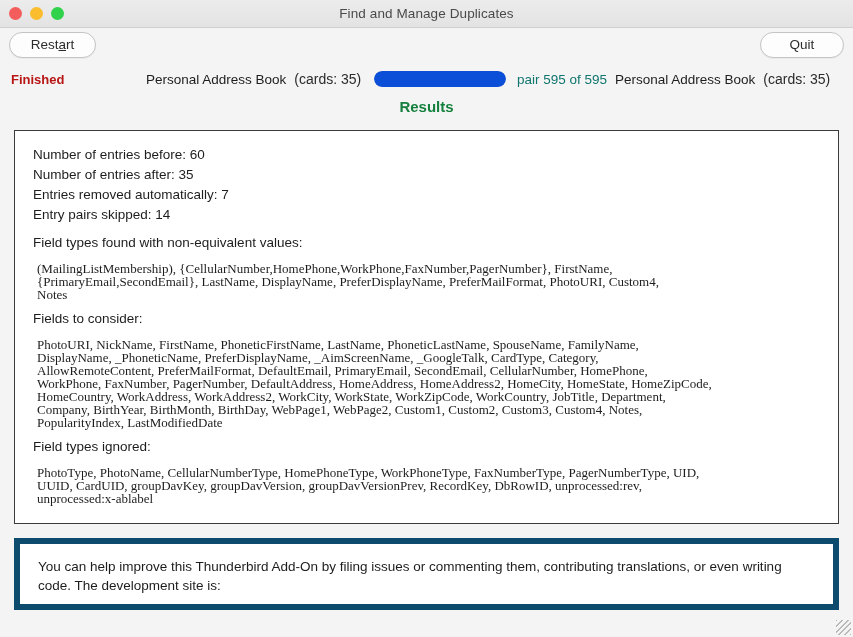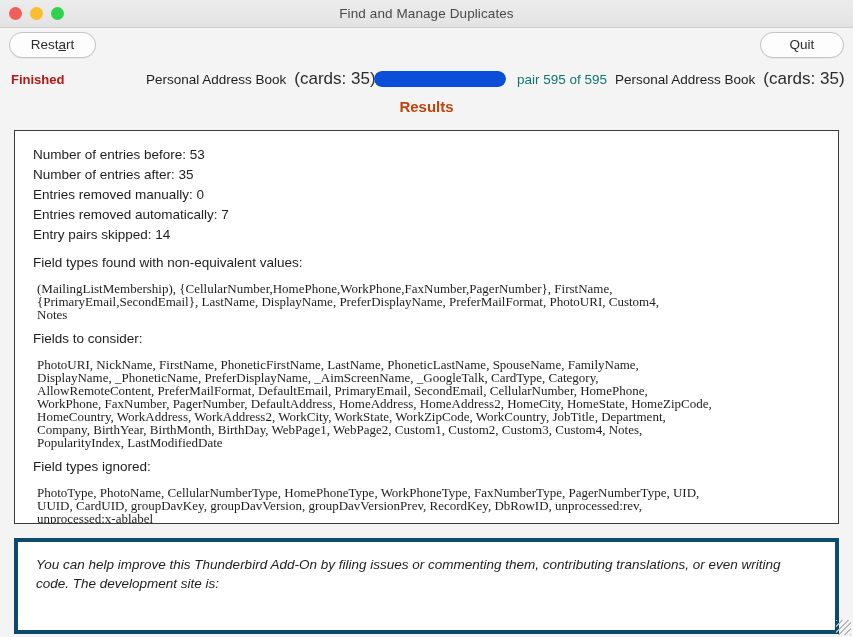--- a/index.html
+++ b/index.html
@@ -123,21 +123,21 @@
     gap: 8px;
     white-space: nowrap;
   }
   .ab-name {
     font-weight: normal;
     color: #1d1d1d;
     font-size: 13.5px;
   }
   .ab-count {
     color: #2b2b2b;
-    font-size: 17px;
+    font-size: 14px;
   }
   #progress-wrap {
     position: absolute;
     left: 374px;
     top: 5px;
     width: 132px;
     height: 16px;
     border-radius: 8px;
     background: #d8d8d8;
     overflow: hidden;
@@ -155,21 +155,21 @@
     font-size: 13.5px;
     white-space: nowrap;
   }
 
   
   #results-heading {
     flex: 0 0 auto;
     text-align: center;
     font-weight: bold;
     font-size: 15px;
-    color: #c2410c;
+    color: #15803d;
     margin-top: 6px;
   }
 
   
   #results-panel {
     position: absolute;
     left: 14px;
     top: 130px;
     width: 825px;
     height: 394px;
@@ -201,27 +201,26 @@
     white-space: pre-wrap;
     word-break: break-word;
   }
 
   
   #info-panel {
     position: absolute;
     left: 14px;
     top: 538px;
     width: 825px;
-    height: 96px;
+    height: 72px;
     box-sizing: border-box;
     background: #ffffff;
-    border: 4px solid #0c4a6e;
+    border: 6px solid #0c4a6e;
     padding: 13px 18px 10px 18px;
     overflow: hidden;
-    font-style: italic;
   }
   #info-text {
     font-size: 13.5px;
     color: #1d1d1d;
     line-height: 19px;
   }
   #info-link {
     display: inline-block;
     margin-top: 9px;
     font-size: 13.5px;
@@ -281,23 +280,22 @@
 
     <div id="ab-right">
       <span class="ab-name">Personal Address Book</span>
       <span class="ab-count">(cards: 35)</span>
     </div>
   </div>
 
   <div id="results-heading">Results</div>
 
   <div id="results-panel">
-    <div class="summary-line">Number of entries before: 53</div>
+    <div class="summary-line">Number of entries before: 60</div>
     <div class="summary-line">Number of entries after: 35</div>
-    <div class="summary-line">Entries removed manually: 0</div>
     <div class="summary-line">Entries removed automatically: 7</div>
     <div class="summary-line">Entry pairs skipped: 14</div>
 
     <div class="section-title">Field types found with non-equivalent values:</div>
     <div class="mono-block">(MailingListMembership), {CellularNumber,HomePhone,WorkPhone,FaxNumber,PagerNumber}, FirstName,
 {PrimaryEmail,SecondEmail}, LastName, DisplayName, PreferDisplayName, PreferMailFormat, PhotoURI, Custom4,
 Notes</div>
 
     <div class="section-title">Fields to consider:</div>
     <div class="mono-block">PhotoURI, NickName, FirstName, PhoneticFirstName, LastName, PhoneticLastName, SpouseName, FamilyName,

